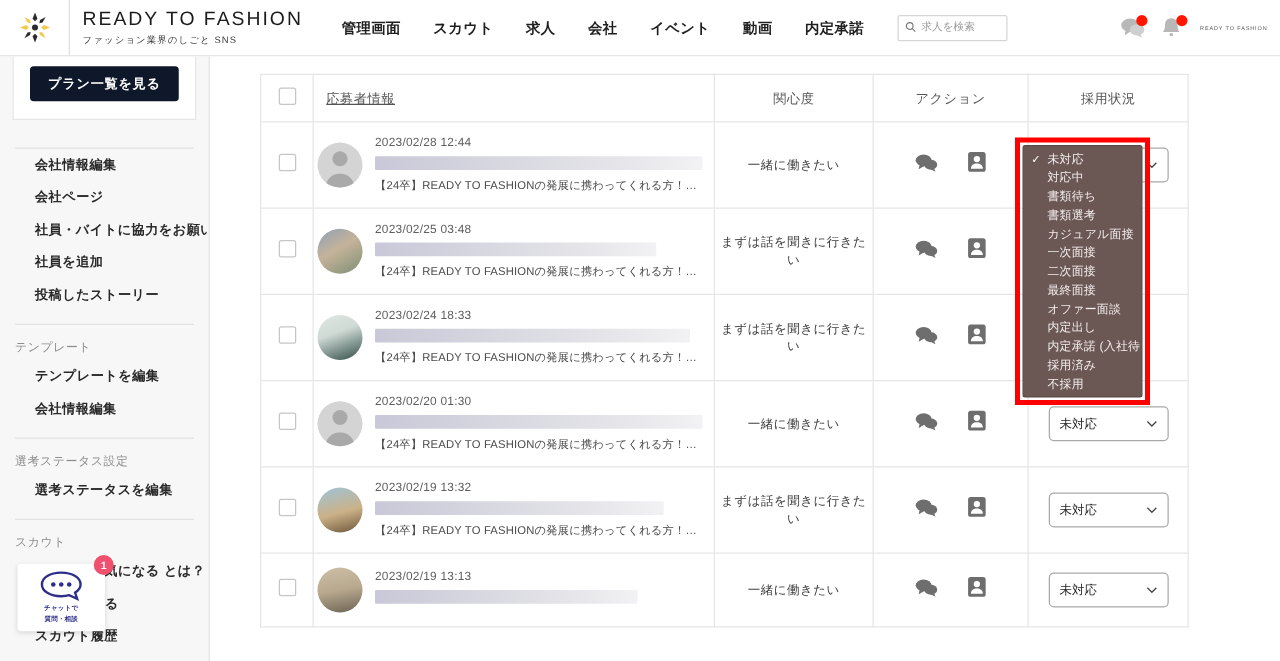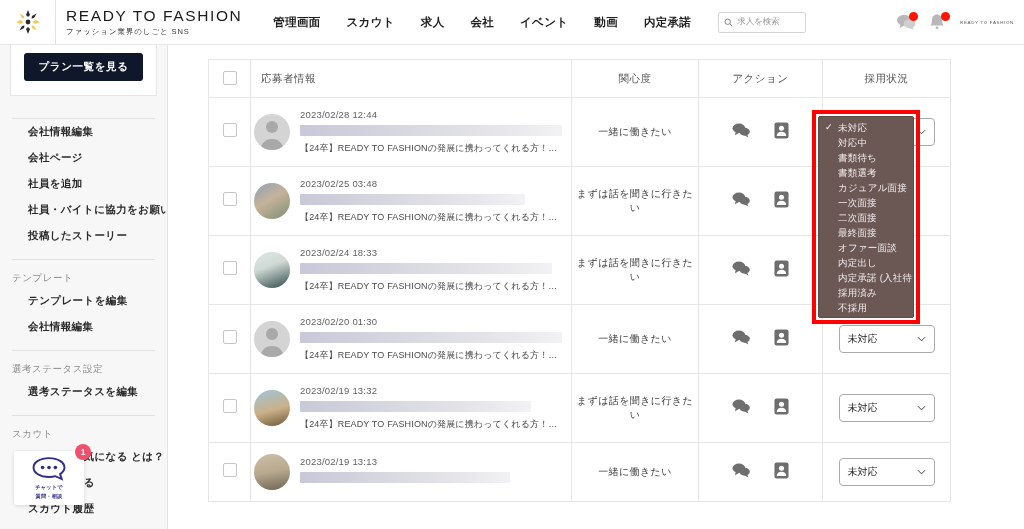--- a/index.html
+++ b/index.html
@@ -143,21 +143,21 @@
     table-layout: fixed;
   }
   table.applicants th {
     border: 1px solid #e6e6e6;
     background: #fff;
     height: 38px;
     font-size: 10.5px; font-weight: 400; color: #555;
     letter-spacing: 0.5px;
     text-align: center; vertical-align: middle;
   }
-  table.applicants th.col-info { text-align: left; padding-left: 10px; }
+  table.applicants th.col-info { text-align: left; padding-left: 10px; text-decoration: underline; }
   table.applicants td {
     border: 1px solid #e6e6e6;
     vertical-align: middle;
     background: #fff;
   }
   .c-check  { width: 42px; }
   .c-info   { width: 321px; }
   .c-inter  { width: 127px; }
   .c-action { width: 124px; }
   .c-status { width: 128px; }
@@ -307,22 +307,22 @@
   <div class="sidebar">
 
     <div class="plan-card">
       <button class="plan-btn">プラン一覧を見る</button>
     </div>
 
     <div class="sb-divider"></div>
 
     <div class="sb-link">会社情報編集</div>
     <div class="sb-link">会社ページ</div>
+    <div class="sb-link">社員・バイトに協力をお願い</div>
     <div class="sb-link">社員を追加</div>
-    <div class="sb-link">社員・バイトに協力をお願い</div>
     <div class="sb-link">投稿したストーリー</div>
 
     <div class="sb-divider-in"></div>
 
     <div class="sb-group-title">テンプレート</div>
     <div class="sb-link">テンプレートを編集</div>
     <div class="sb-link">会社情報編集</div>
 
     <div class="sb-divider-in"></div>
 

